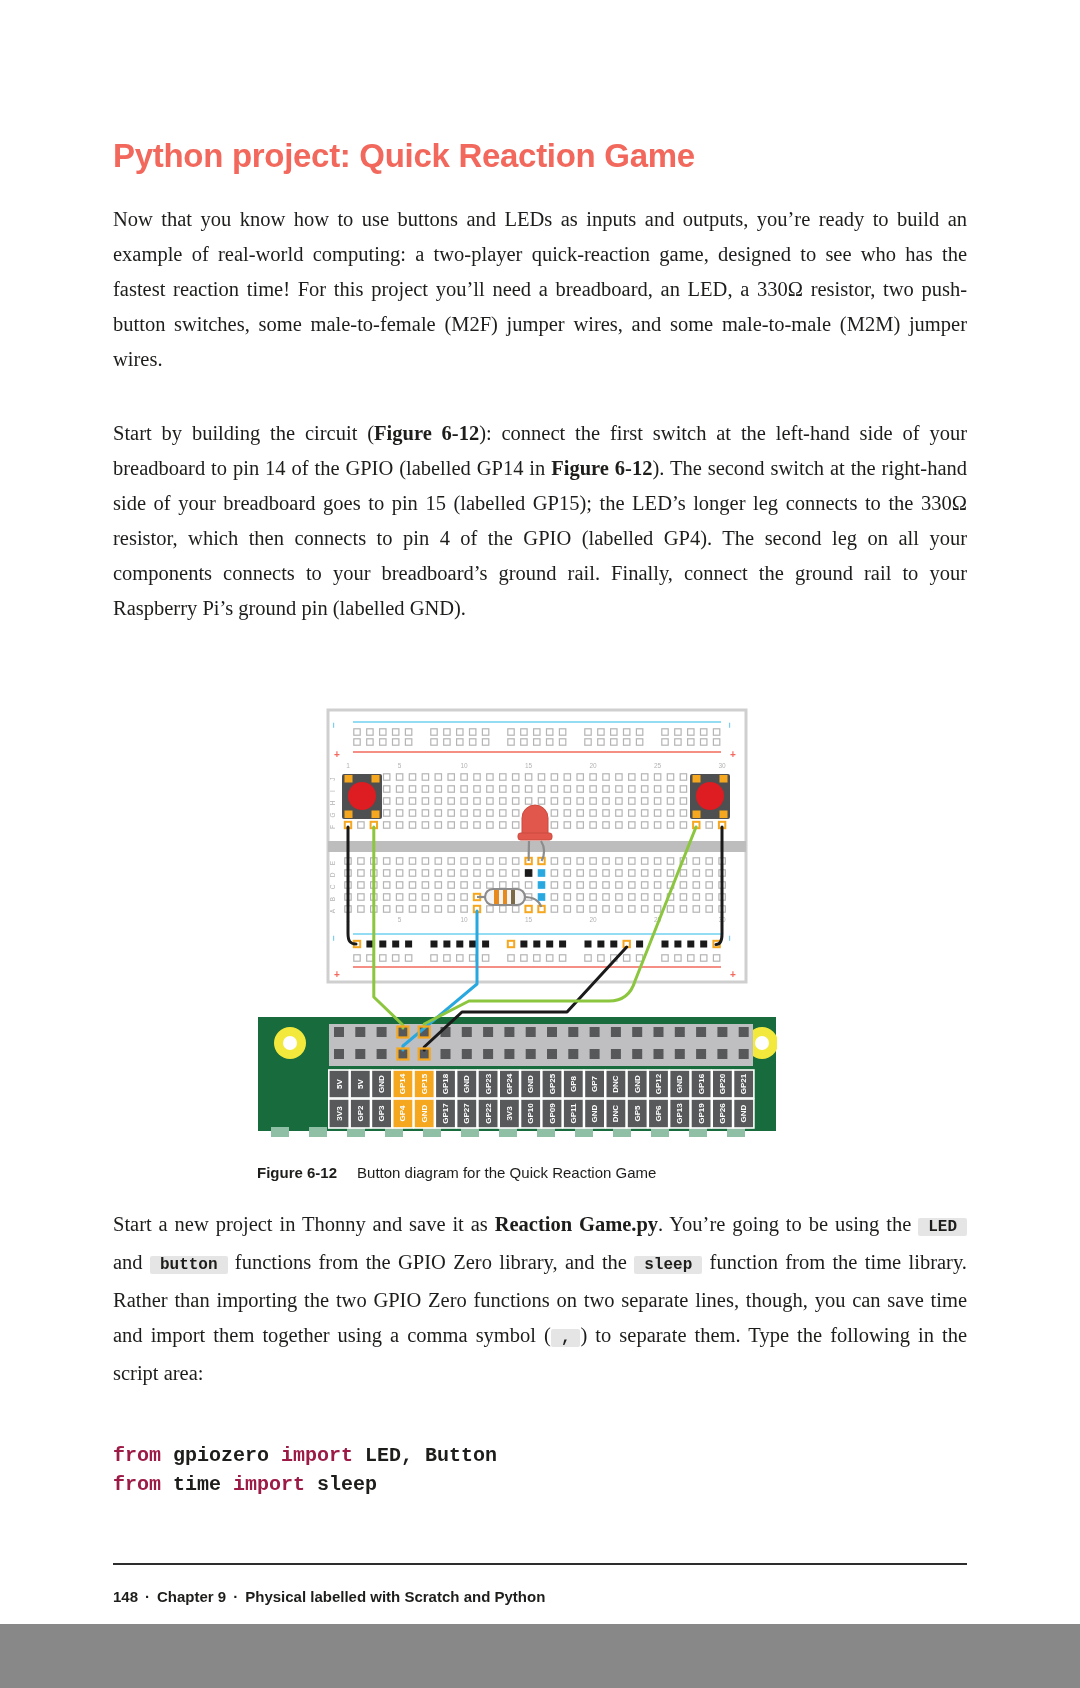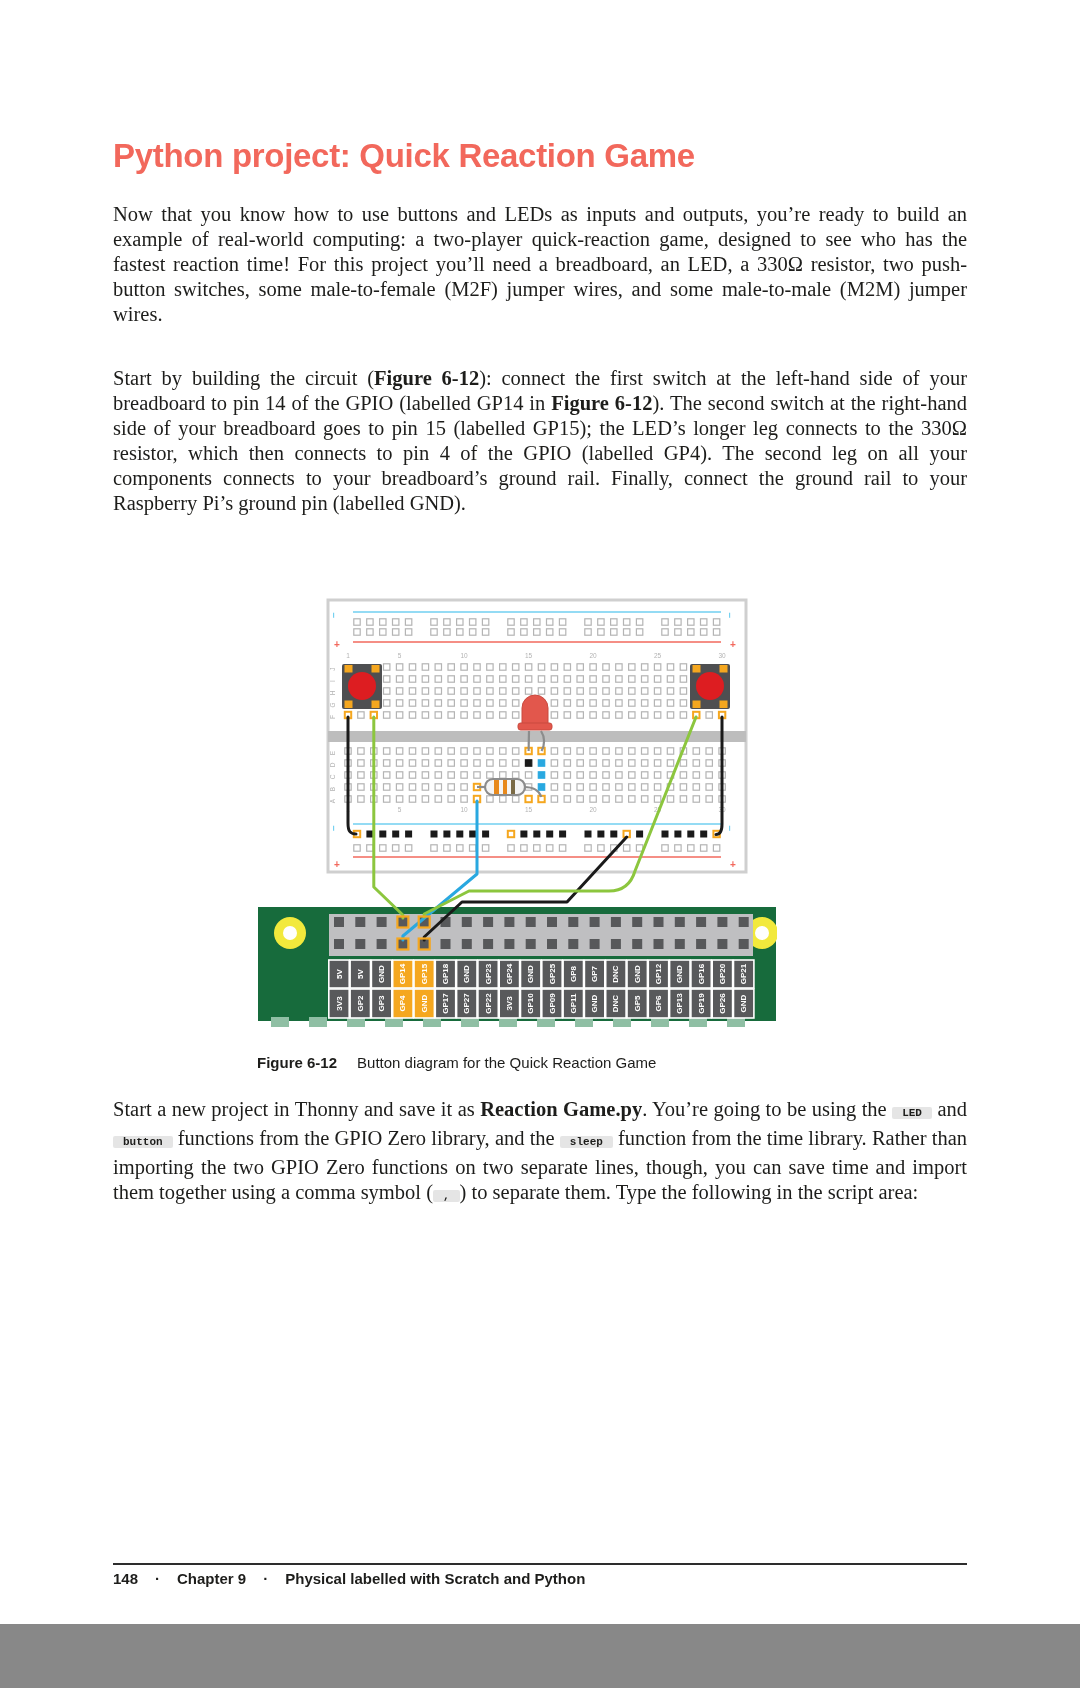--- a/index.html
+++ b/index.html
@@ -17,29 +17,29 @@
     margin:0;padding-top:136px;
     font-family:"Liberation Sans", sans-serif;
     font-weight:bold;
     font-size:33px;line-height:40px;
     letter-spacing:-0.3px;
     color:var(--heading,#f2685c);
   }
   p.body{
     margin:0;
     margin-top:26px;
-    font-size:20.5px;line-height:25px;
+    font-size:20.5px;line-height:35px;
     text-align:justify;
   }
   p.body.p2{margin-top:39px;}
   .b{font-weight:bold;}
   .code{
     font-family:"Liberation Mono", monospace;
     font-weight:bold;
-    font-size:11px;
+    font-size:16px;
     background:var(--codebg,#e5e5e5);
     padding:0 10px;
     border-radius:2px;
   }
   figure.fig{
     margin:63px 0 0 144px;
     padding:0;
     width:522px;
   }
   #wiring-figure svg{display:block;}
@@ -58,27 +58,27 @@
     font-family:"Liberation Mono", monospace;
     font-weight:bold;
     font-size:20px;line-height:29px;
     color:#1d1d1b;
   }
   pre.codeblock .kw{color:var(--kw,#9c1b46);}
   .footer{
     position:absolute;
     left:113px;right:113px;top:1563px;
     border-top:2.5px solid #2d2d2d;
-    padding-top:5px;
+    padding-top:23px;
     font-family:"Liberation Sans", sans-serif;
     font-weight:bold;
     font-size:15px;
     color:#1d1d1b;
     display:flex;
-    gap:17px;
+    gap:7px;
     align-items:flex-end;
   }
 </style>
 </head>
 <body>
 
 <div class="page">
   <div class="content">
 
     <h1 class="title">Python project: Quick Reaction Game</h1>
@@ -694,20 +694,21 @@
           </svg>
         </div>
       <figcaption class="cap">
         <span class="cap-label">Figure 6-12</span>
         <span class="cap-text">Button diagram for the Quick Reaction Game</span>
       </figcaption>
     </figure>
 
     <p class="body p3"><span>Start a new project in Thonny and save it as </span><span class="b">Reaction Game.py</span><span>. You’re going to be using the </span><span class="code">LED</span><span> and </span><span class="code">button</span><span> functions from the GPIO Zero library, and the </span><span class="code">sleep</span><span> function from the time library. Rather than importing the two GPIO Zero functions on two separate lines, though, you can save time and import them together using a comma symbol (</span><span class="code">,</span><span>) to separate them. Type the following in the script area:</span></p>
 
+    <pre class="codeblock" id="code-block"><div><span class="kw">from</span><span> gpiozero </span><span class="kw">import</span><span> LED, Button</span></div><div><span class="kw">from</span><span> time </span><span class="kw">import</span><span> sleep</span></div></pre>
 
   </div>
 
   <div class="footer">
     <span>148</span>
     <span class="dot">·</span>
     <span>Chapter 9</span>
     <span class="dot">·</span>
     <span>Physical labelled with Scratch and Python</span>
   </div>

